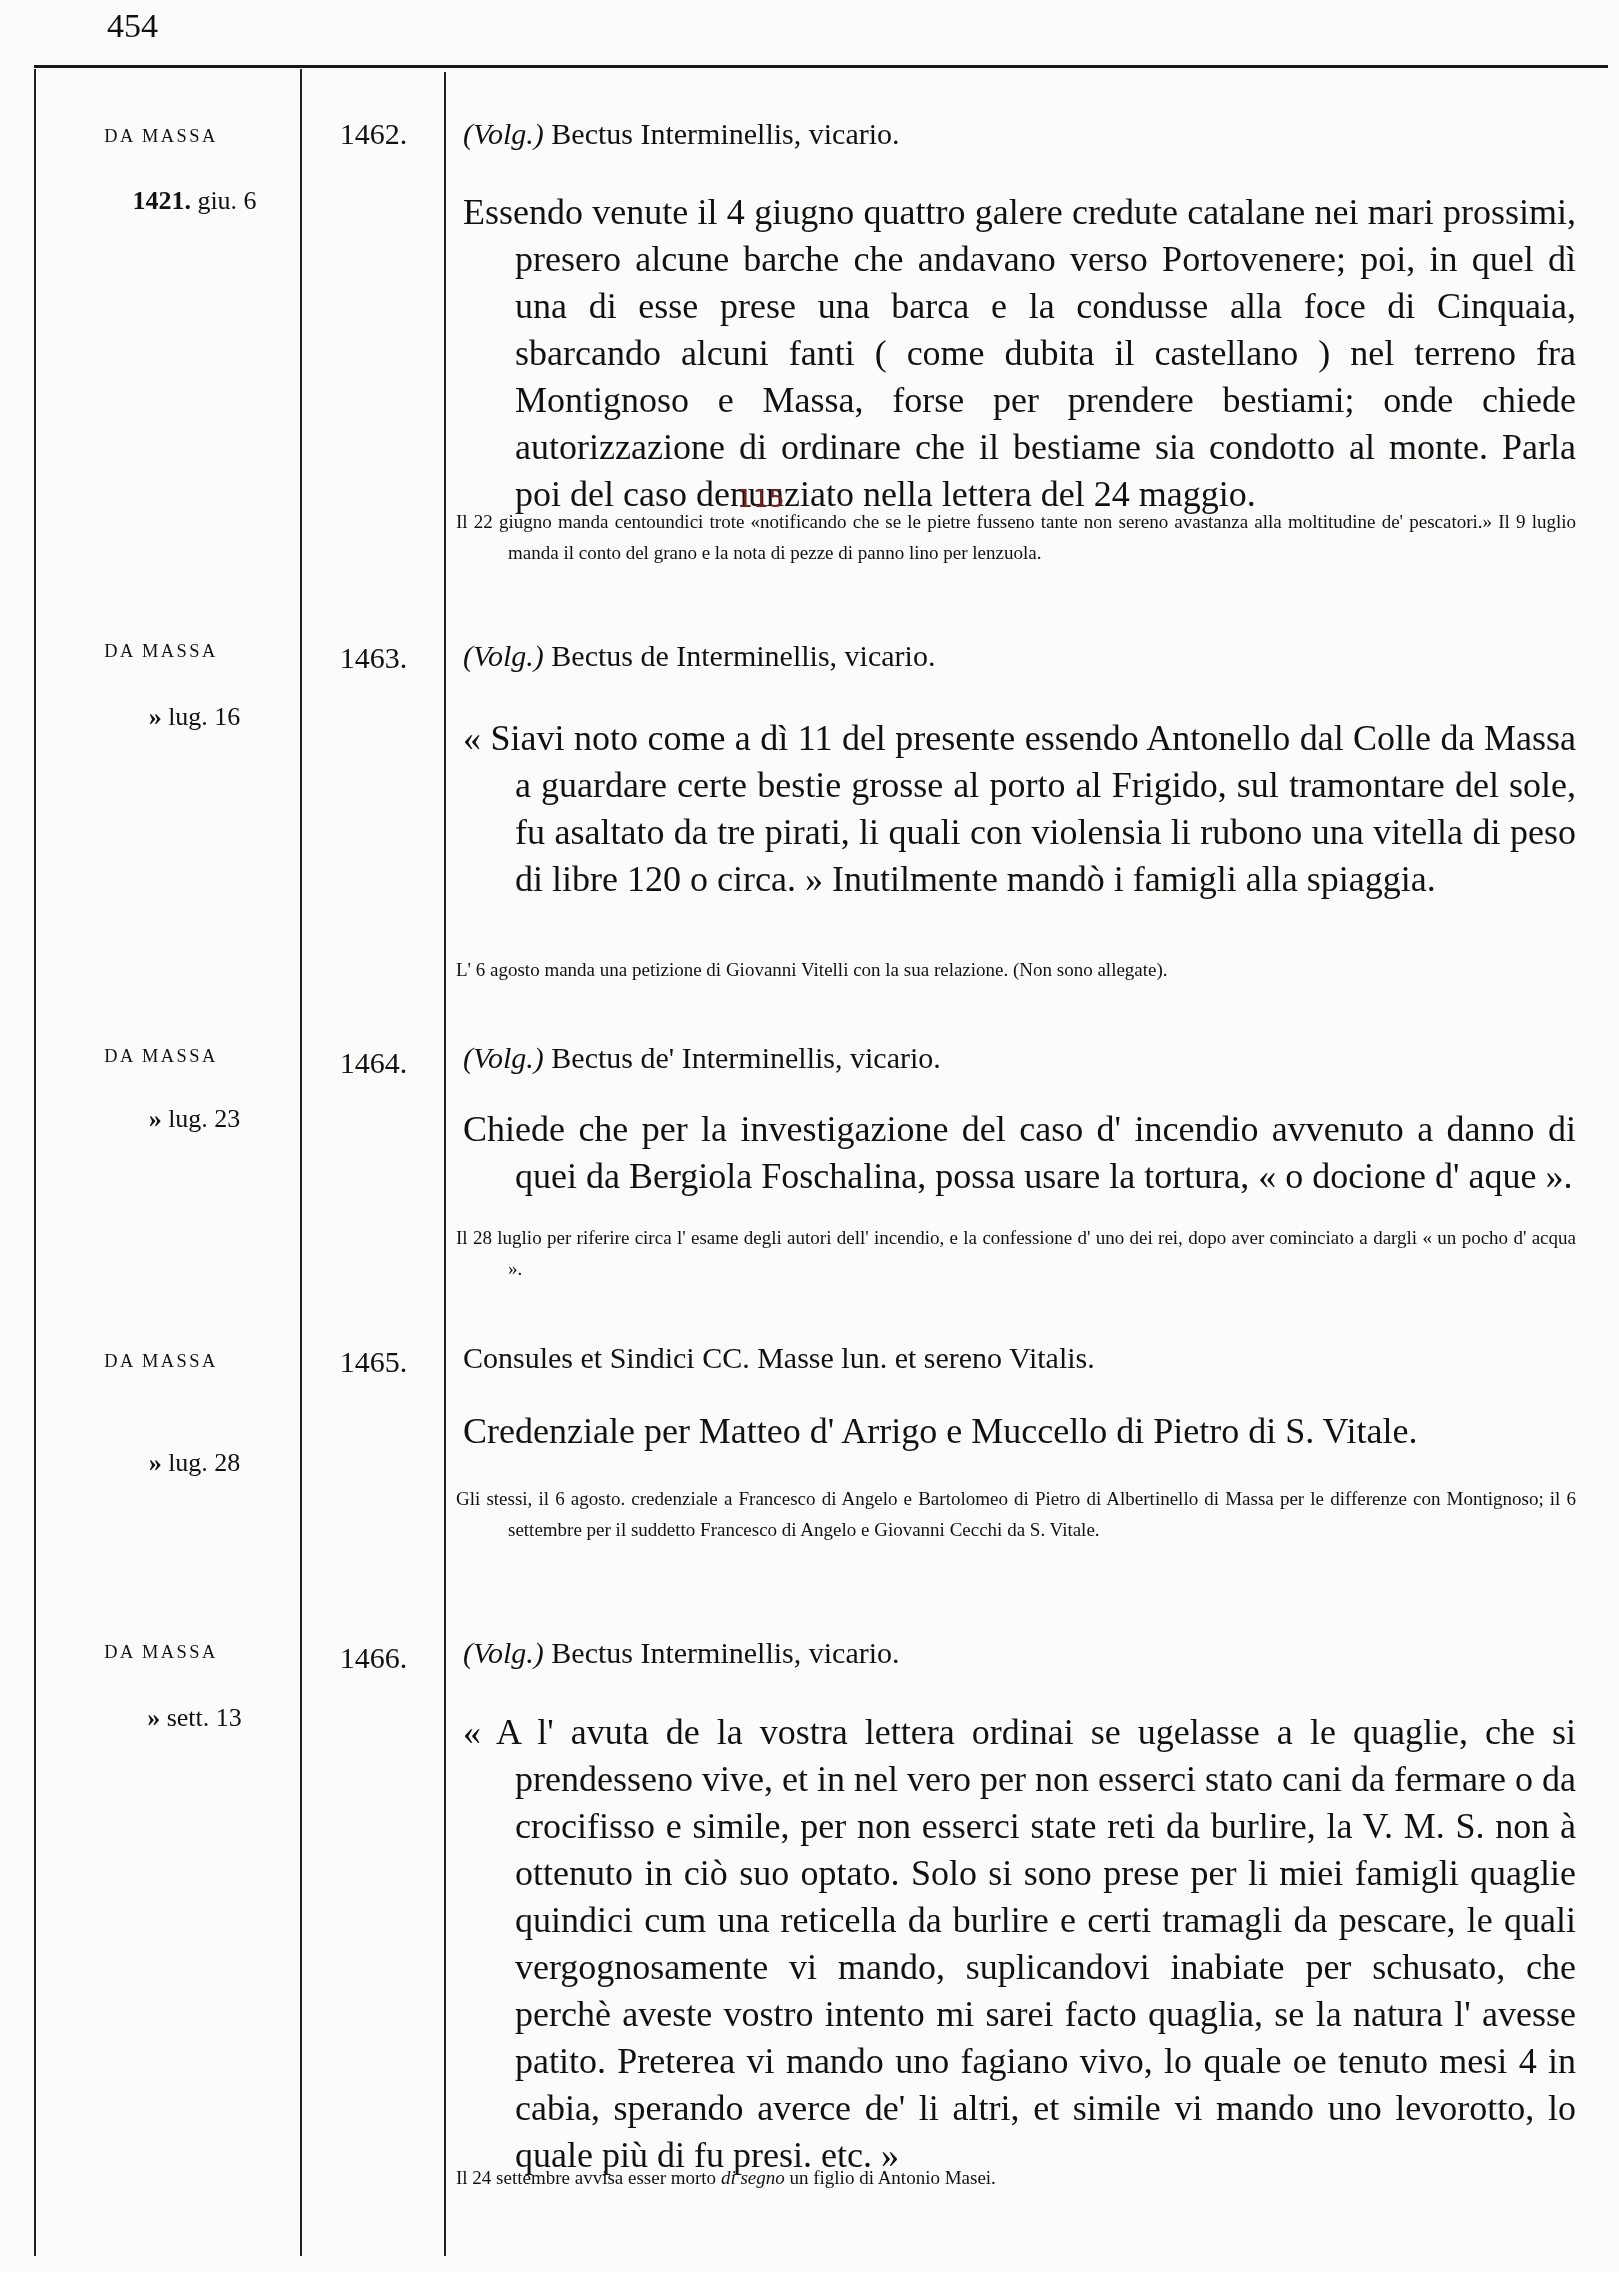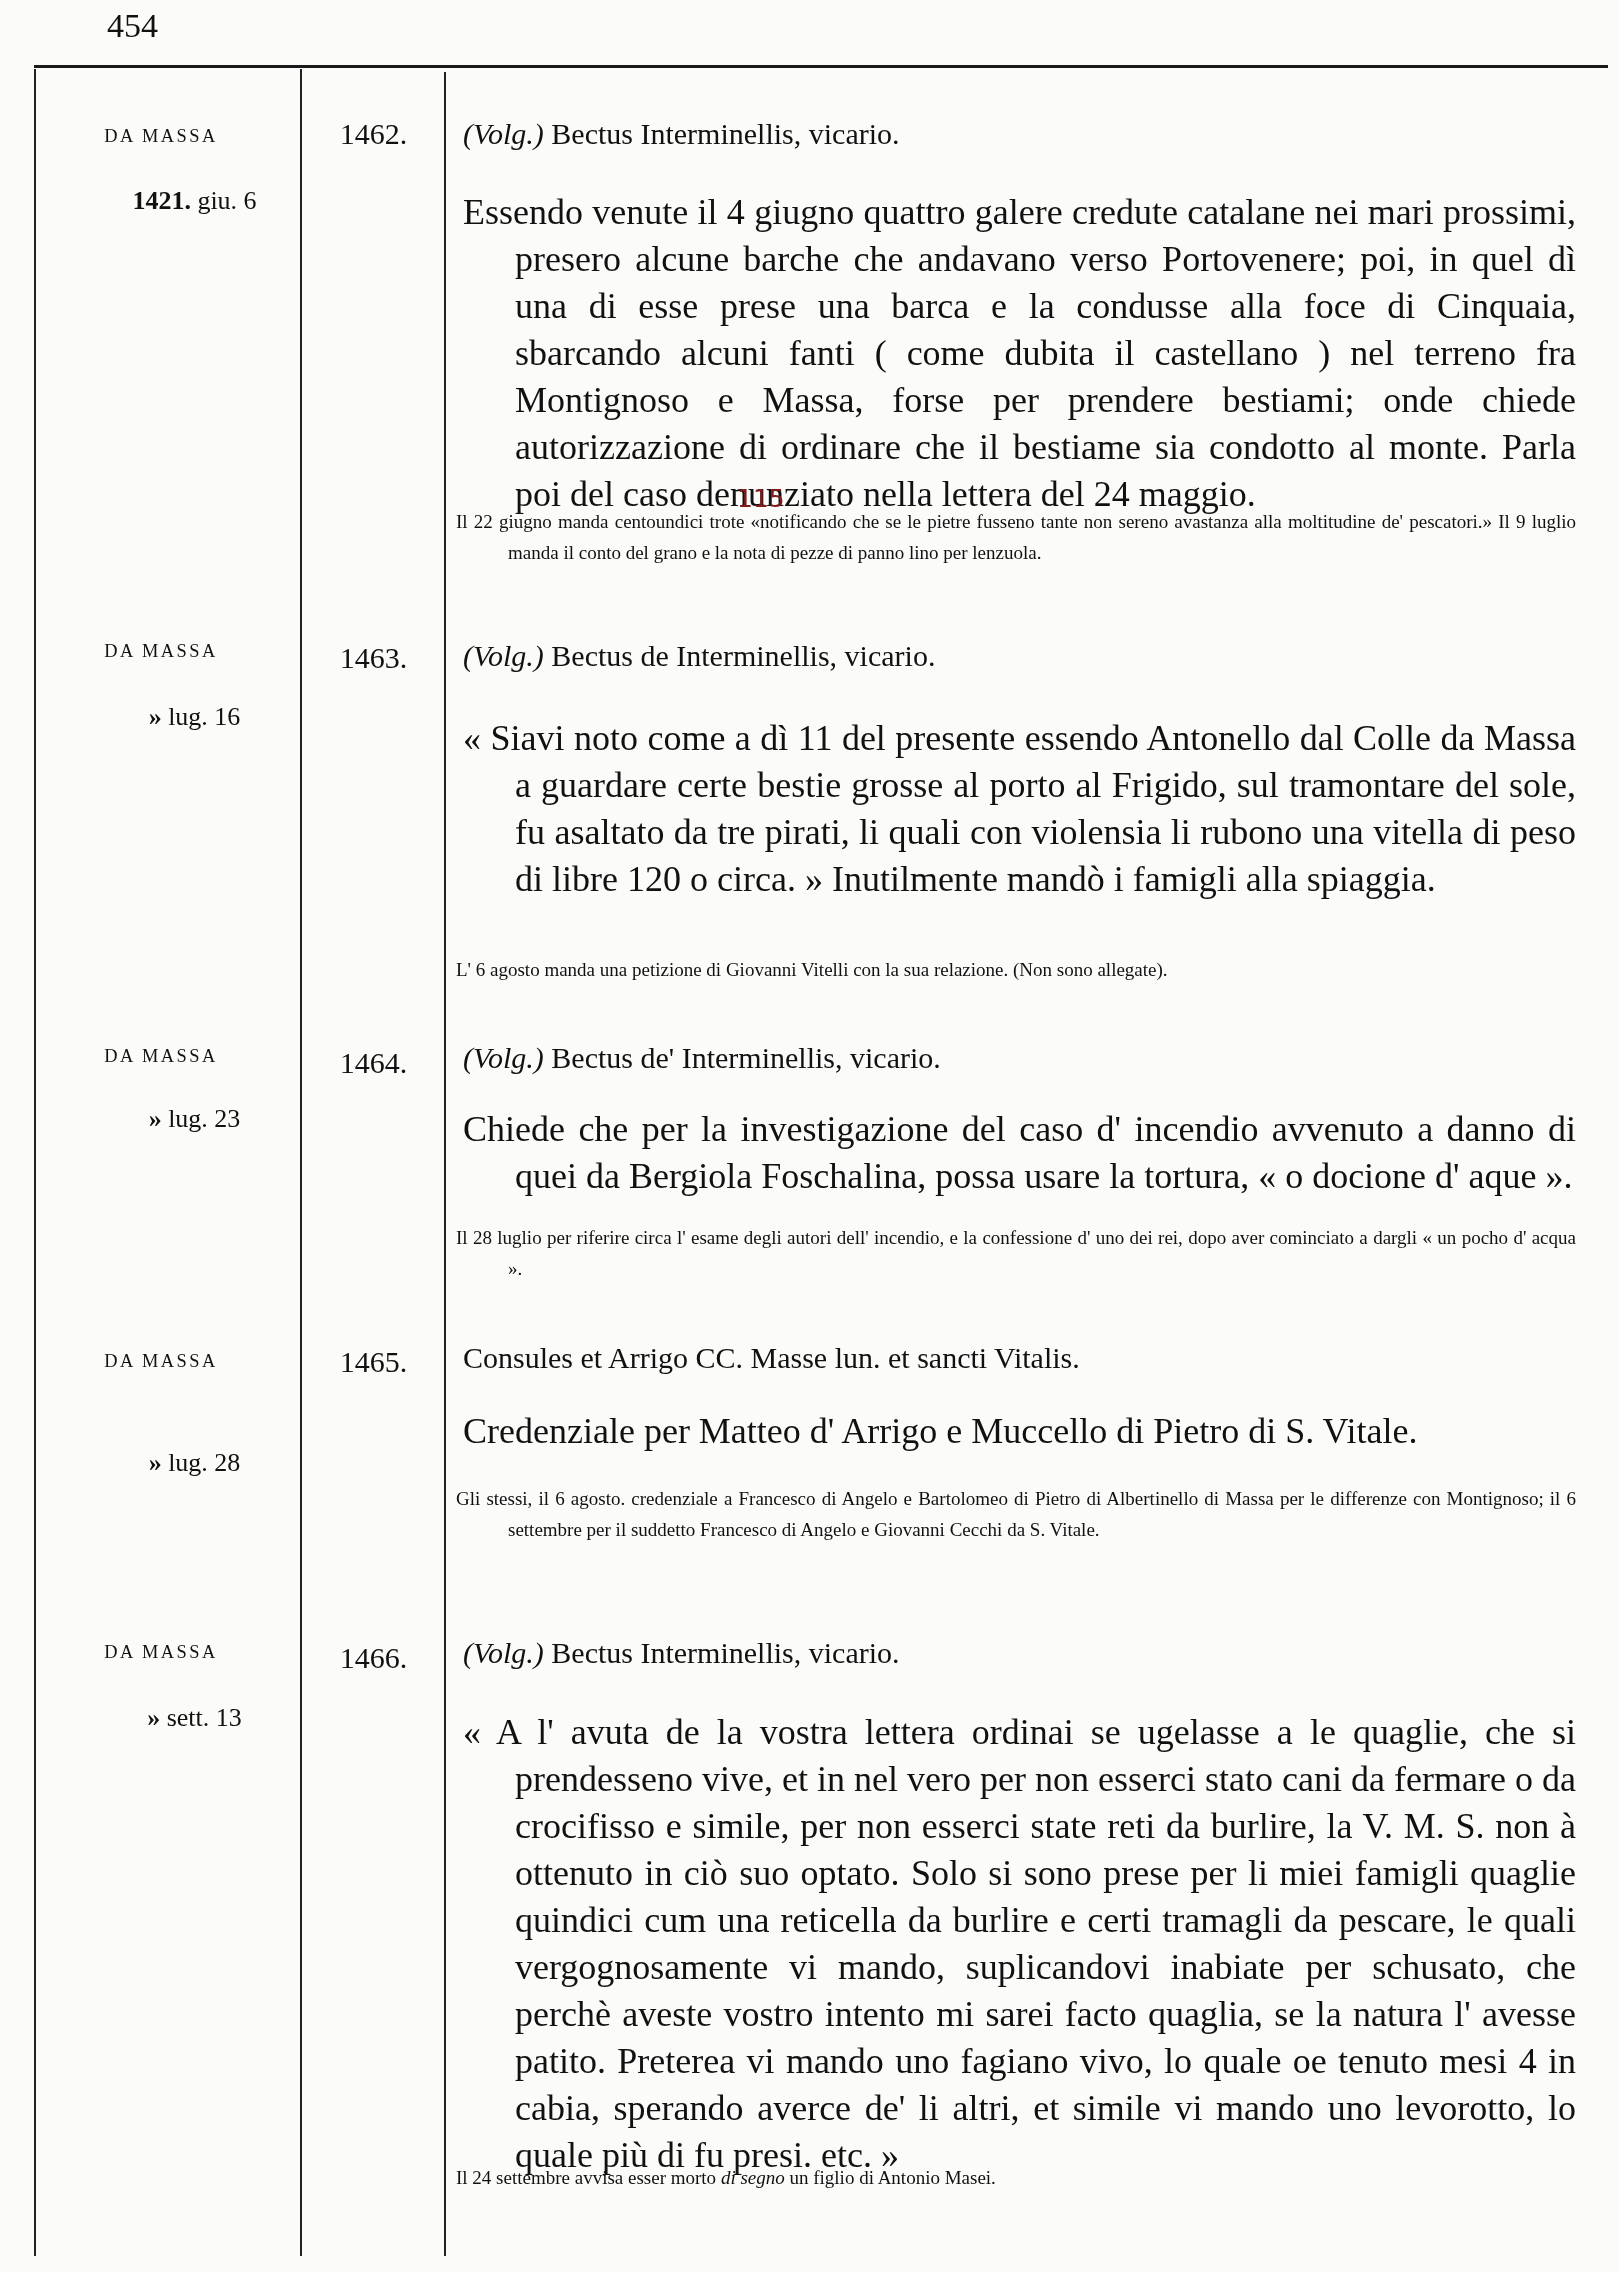--- a/index.html
+++ b/index.html
@@ -93,21 +93,21 @@
 </div>
 
 <div class="entry" style="top:0;">
   <div class="place" style="top:1351px;">DA MASSA</div>
   <div class="date" style="top:1448px;">
     <b>»</b>
     <span>lug. 28</span>
   </div>
   <div class="num" style="top:1345px;">1465.</div>
   <div class="title" style="top:1341px;">
-    <span>Consules et Arrigo CC. Masse lun. et sancti Vitalis.</span>
+    <span>Consules et Sindici CC. Masse lun. et sereno Vitalis.</span>
   </div>
   <div class="body" style="top:1408px;">
     <p>Credenziale per Matteo d' Arrigo e Muccello di Pietro di S. Vitale.</p>
   </div>
   <div class="note" style="top:1483px;">
     <p>Gli stessi, il 6 agosto. credenziale a Francesco di Angelo e Bartolomeo di Pietro di Albertinello di Massa per le differenze con Montignoso; il 6 settembre per il suddetto Francesco di Angelo e Giovanni Cecchi da S. Vitale.</p>
   </div>
 </div>
 
 <div class="entry" style="top:0;">

